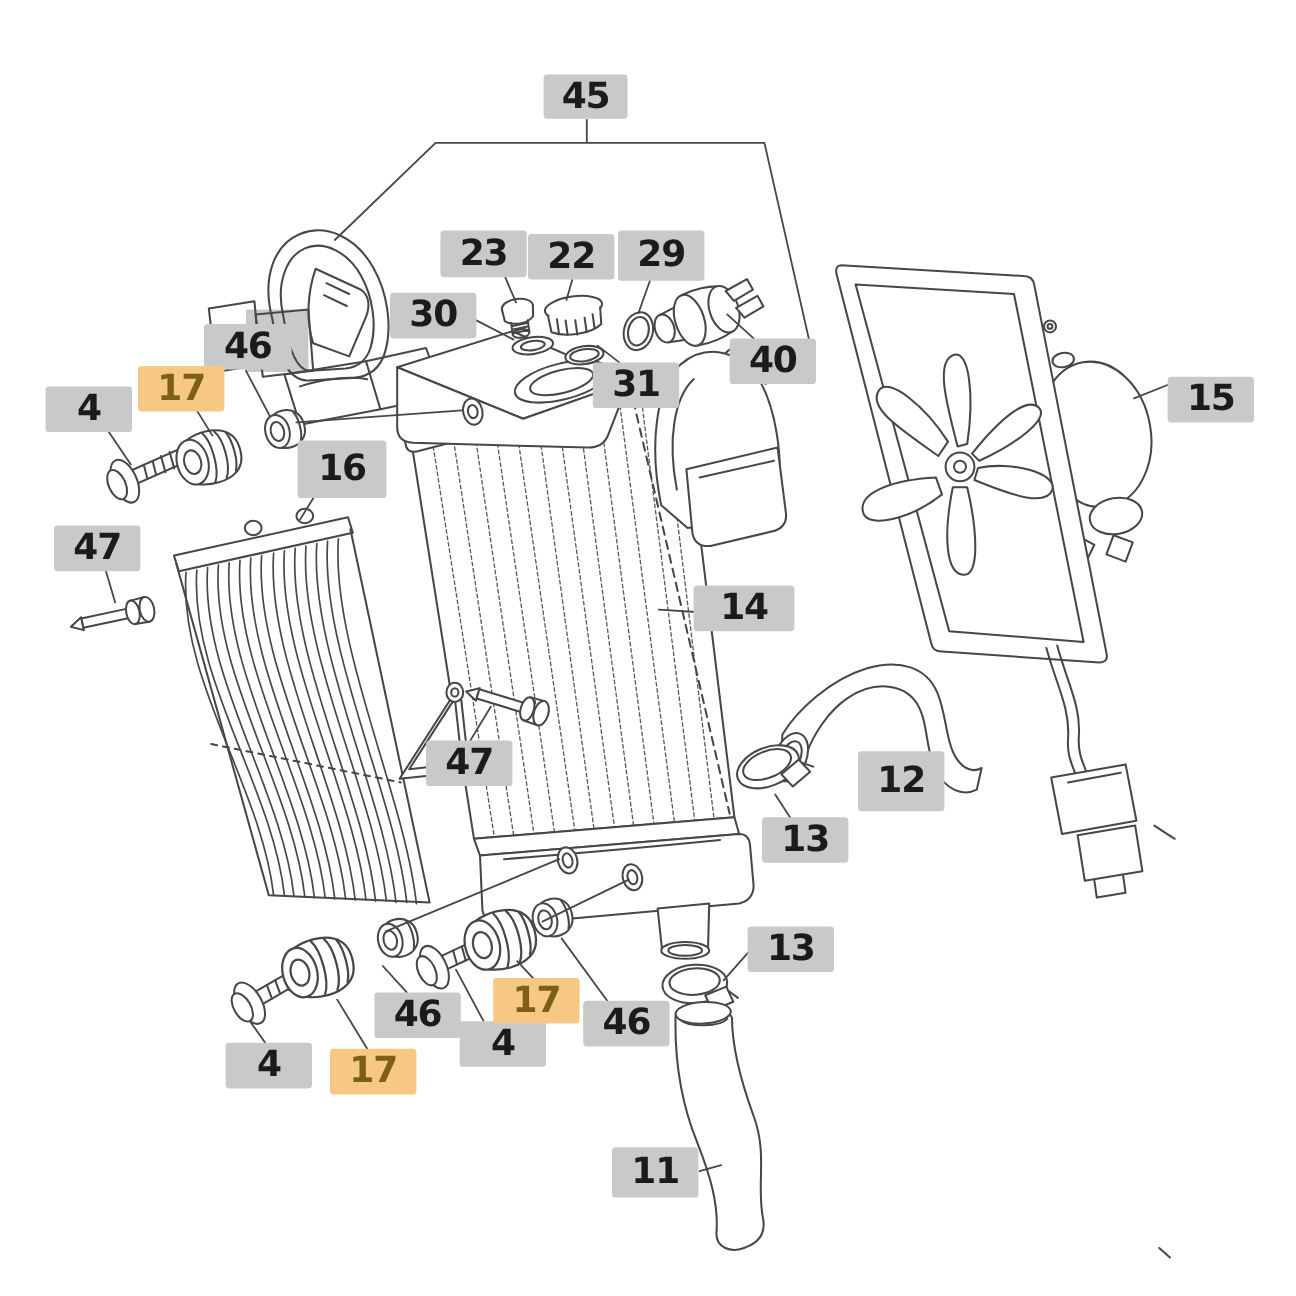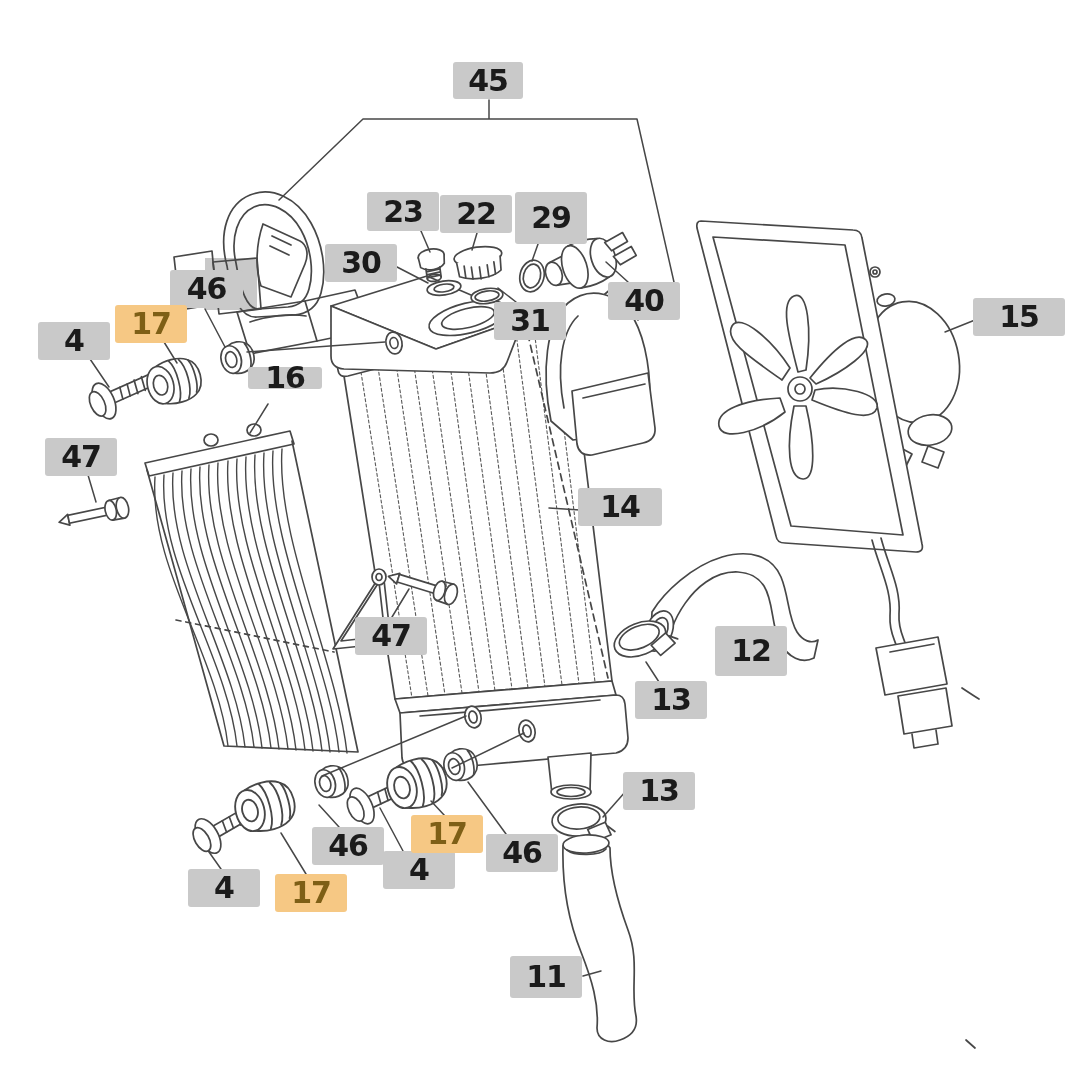--- a/index.html
+++ b/index.html
@@ -309,28 +309,28 @@
 
     <g>
       <path d="M962,688 C968,692 974,696 979,699"></path>
       <path d="M966,1040 L975,1048"></path>
     </g>
   </svg>
 
   <div class="callout" style="left:453px;top:62px;width:70px;height:37px">45</div>
   <div class="callout" style="left:367px;top:192px;width:72px;height:39px">23</div>
   <div class="callout" style="left:440px;top:195px;width:72px;height:38px">22</div>
-  <div class="callout" style="left:515px;top:192px;width:72px;height:52px">29</div>
+  <div class="callout" style="left:515px;top:192px;width:72px;height:42px">29</div>
   <div class="callout" style="left:325px;top:244px;width:72px;height:38px">30</div>
   <div class="callout" style="left:608px;top:282px;width:72px;height:38px">40</div>
   <div class="callout" style="left:494px;top:302px;width:72px;height:38px">31</div>
-  <div class="callout" style="left:973px;top:298px;width:92px;height:38px">15</div>
+  <div class="callout" style="left:973px;top:314px;width:72px;height:38px">15</div>
   <div class="callout" style="left:170px;top:270px;width:73px;height:38px">46</div>
   <div class="callout" style="left:38px;top:322px;width:72px;height:38px">4</div>
-  <div class="callout" style="left:248px;top:367px;width:74px;height:22px">16</div>
+  <div class="callout" style="left:248px;top:367px;width:74px;height:48px">16</div>
   <div class="callout" style="left:45px;top:438px;width:72px;height:38px">47</div>
   <div class="callout" style="left:578px;top:488px;width:84px;height:38px">14</div>
   <div class="callout" style="left:355px;top:617px;width:72px;height:38px">47</div>
   <div class="callout" style="left:715px;top:626px;width:72px;height:50px">12</div>
   <div class="callout" style="left:635px;top:681px;width:72px;height:38px">13</div>
   <div class="callout" style="left:623px;top:772px;width:72px;height:38px">13</div>
   <div class="callout" style="left:510px;top:956px;width:72px;height:42px">11</div>
   <div class="callout" style="left:188px;top:869px;width:72px;height:38px">4</div>
   <div class="callout" style="left:312px;top:827px;width:72px;height:38px">46</div>
   <div class="callout" style="left:383px;top:851px;width:72px;height:38px">4</div>

